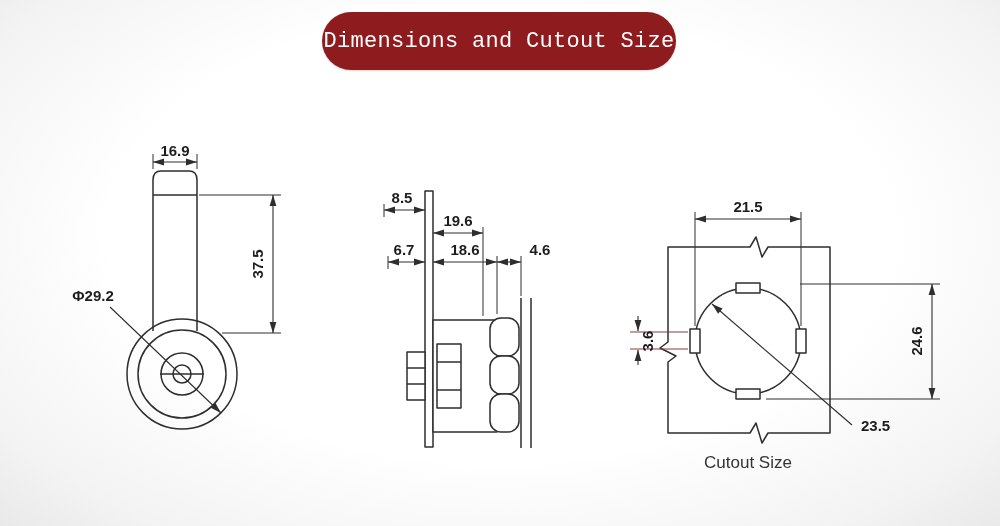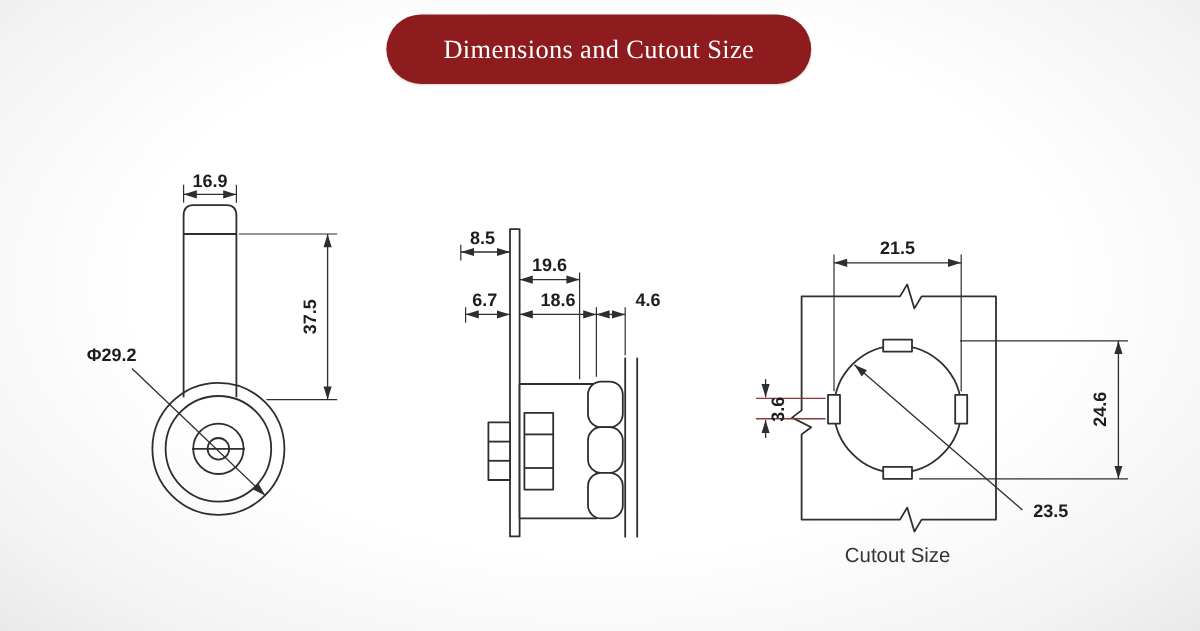--- a/index.html
+++ b/index.html
@@ -11,21 +11,21 @@
   }
   .stage{position:relative;width:1000px;height:526px;}
   .banner{
     position:absolute;left:322px;top:12px;width:354px;height:58px;
     background:#8e1b1e;border-radius:30px;
     display:flex;align-items:center;justify-content:center;
     box-shadow:0 1px 2px rgba(0,0,0,0.15);
   }
   .banner-title{
     color:#ffffff;font-size:22px;font-weight:400;letter-spacing:0.3px;
-    font-family:Liberation Serif, serif;
+    font-family:Liberation Mono, monospace;
   }
   svg{position:absolute;left:0;top:0;}
   .obj{stroke:#2e2e2e;stroke-width:1.5;fill:none;stroke-linejoin:round;}
   .objw{stroke:#2e2e2e;stroke-width:1.5;fill:#ffffff;stroke-linejoin:round;}
   .dimline{stroke:#2e2e2e;stroke-width:1.1;fill:none;}
   .extline{stroke:#2e2e2e;stroke-width:1;fill:none;}
   .accent{stroke:#8a3a3a;stroke-width:1.2;fill:none;}
   .dim{font-family:"Liberation Sans",sans-serif;font-size:15px;font-weight:700;fill:#1d1d1d;}
   .caption{font-family:"Liberation Sans",sans-serif;font-size:17px;font-weight:400;fill:#333333;}
 </style>

